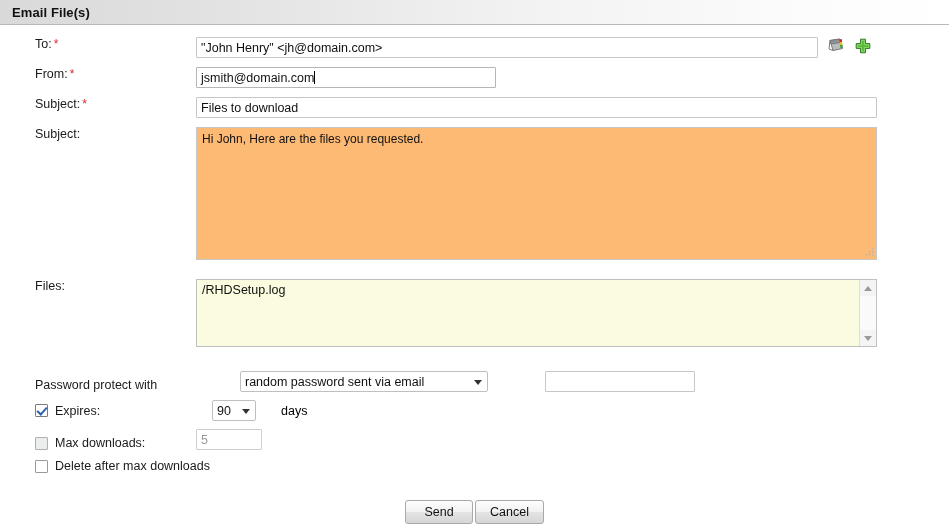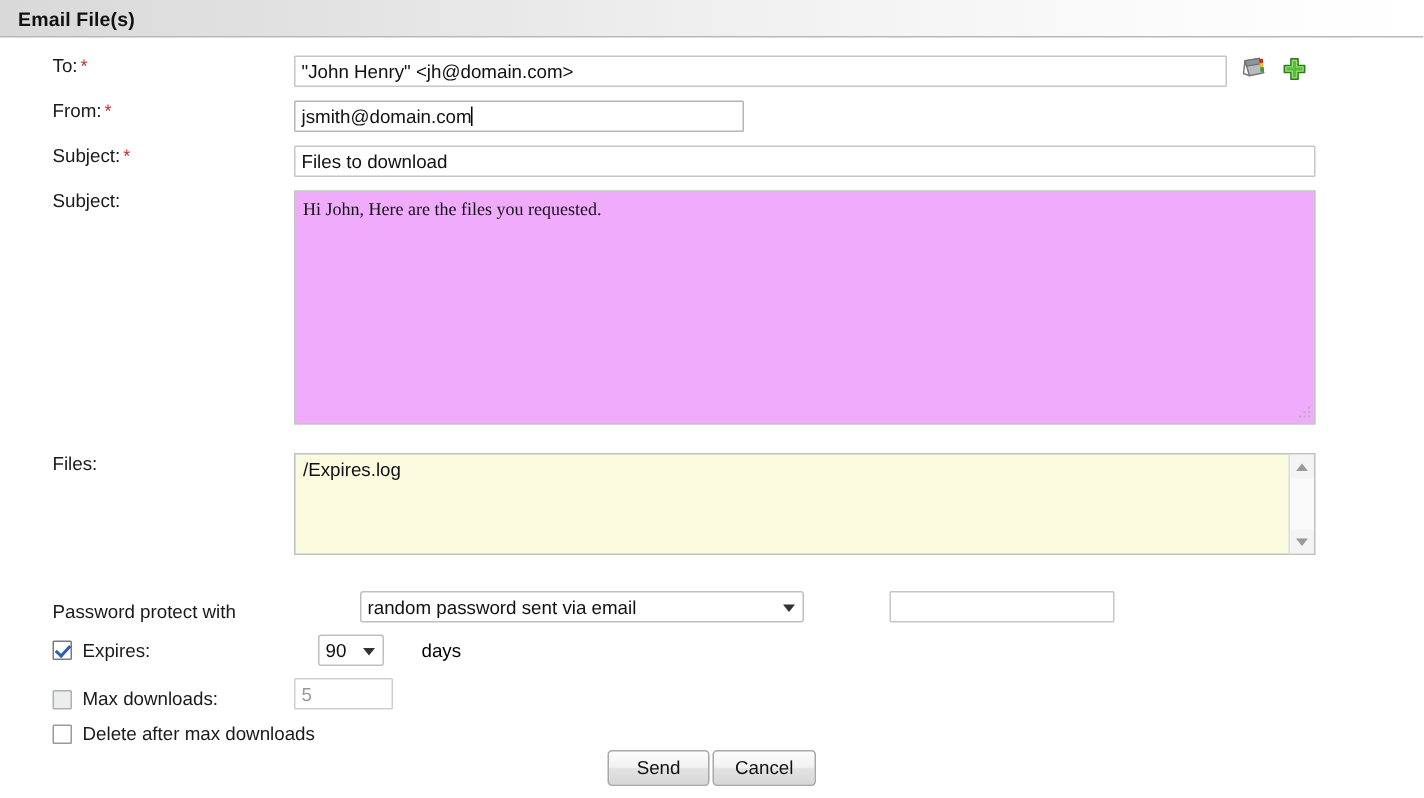--- a/index.html
+++ b/index.html
@@ -112,24 +112,24 @@
     position: relative;
     display: inline-block;
     cursor: pointer;
   }
 
   
   .ta-wrap { position: relative; }
   .message-box {
     box-sizing: border-box;
     width: 681px;
-    height: 156px;
+    height: 133px;
     border: 1px solid #c6c6c6;
-    background: #f0abfc;
-    font-family: Liberation Serif, serif;
+    background: #fdba74;
+    font-family: Liberation Sans, sans-serif;
     font-size: 12px;
     color: #111;
     padding: 4px 5px;
     line-height: 15px;
     white-space: pre-wrap;
     overflow: hidden;
     position: relative;
   }
   .resize-grip {
     position: absolute;
@@ -218,21 +218,21 @@
   .sel .chev {
     position: absolute;
     right: 5px;
     top: 50%;
     margin-top: -2px;
     width: 0; height: 0;
     border-left: 4px solid transparent;
     border-right: 4px solid transparent;
     border-top: 5px solid #333;
   }
-  #pw-select { width: 296px; }
+  #pw-select { width: 248px; }
   #expires-select { width: 44px; padding-right: 16px; }
 
   #pw-text { width: 150px; margin-left: 13px; }
   #max-input {
     width: 66px;
     color: #999999;
     background: #ffffff;
     border: 1px solid #cfcfcf;
   }
 
@@ -377,21 +377,21 @@
         <rect x="2" y="7" width="1.4" height="1.4" fill="#b4b4b4"></rect>
       </svg>
     </div>
   </div>
 
   <div class="row" id="row-files">
     <div class="label">
       <span>Files:</span>
     </div>
     <div class="files-box">
-      <div class="files-text">/Expires.log</div>
+      <div class="files-text">/RHDSetup.log</div>
       <div class="sbar">
         <div class="strack"></div>
         <div class="sbtn up">
             <span class="arrow-up"></span>
           </div>
         <div class="sbtn down">
             <span class="arrow-down"></span>
           </div>
       </div>
     </div>

